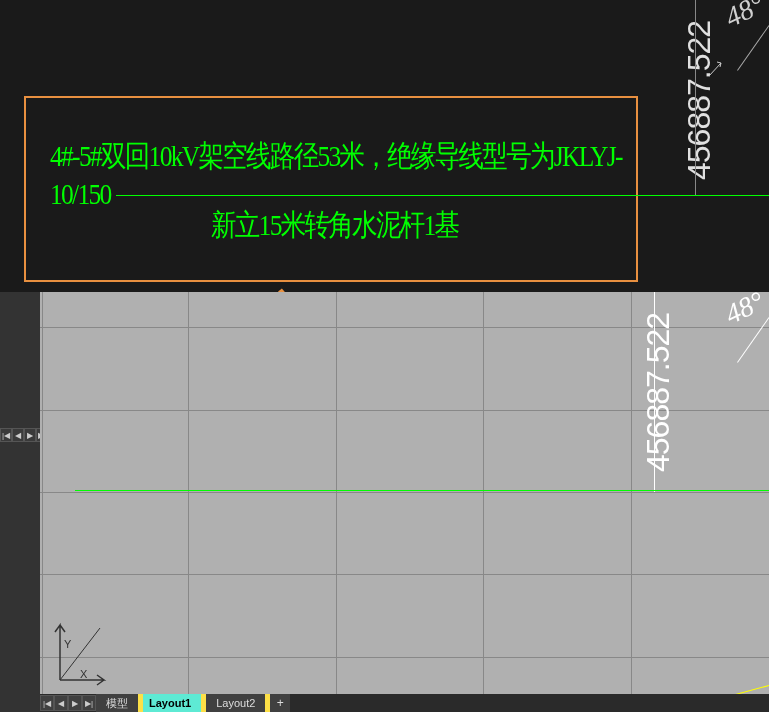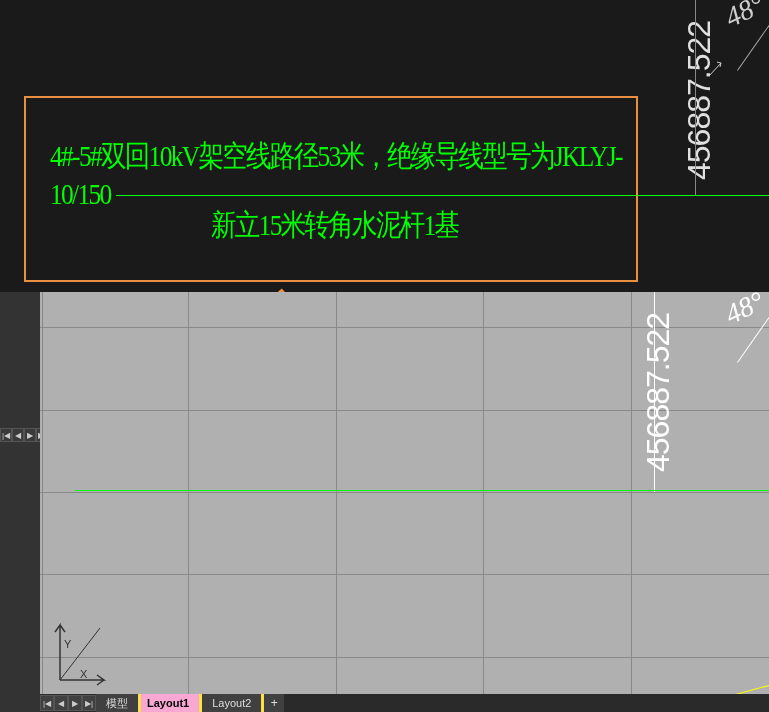--- a/index.html
+++ b/index.html
@@ -269,26 +269,26 @@
       cursor: pointer;
     }
     .tab {
       height: 18px;
       padding: 0 10px;
       background: #404040;
       color: #ddd;
       font-size: 11px;
       display: flex;
       align-items: center;
-      border-right: 3px solid #fde047;
+      border-right: 5px solid #fde047;
       cursor: pointer;
       font-family: "SimSun", sans-serif;
     }
     .tab.active {
-      background: #f9a8d4;
+      background: #5eead4;
       color: #000;
       font-weight: bold;
       padding-left: 6px;
     }
     .tab-add {
       width: 20px;
       height: 18px;
       background: #404040;
       color: #ddd;
       font-size: 12px;

